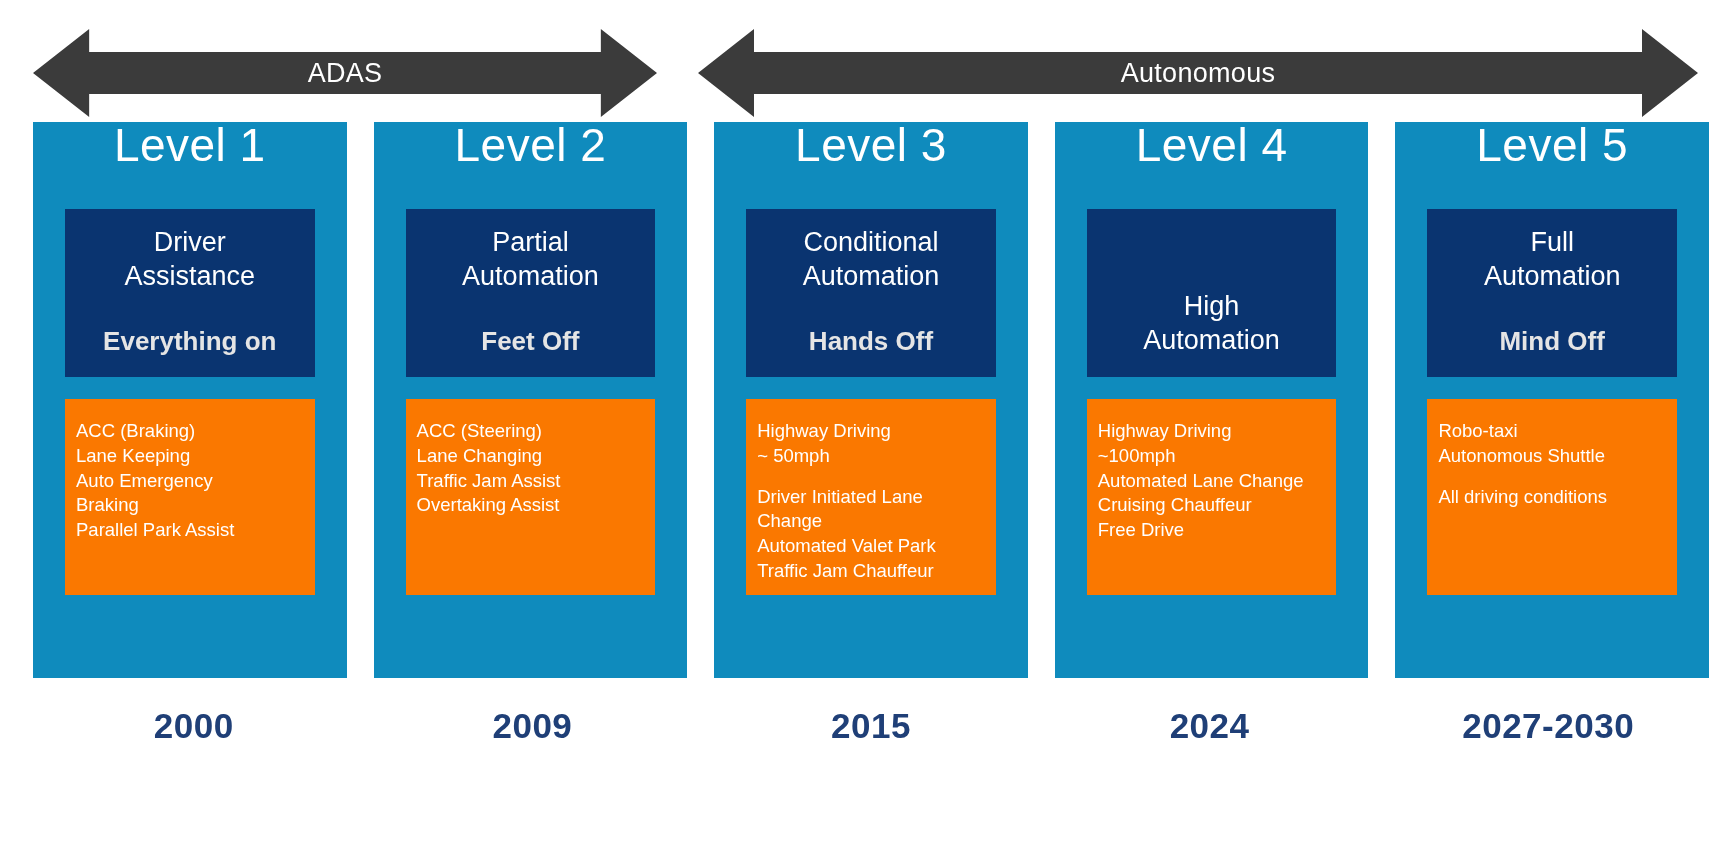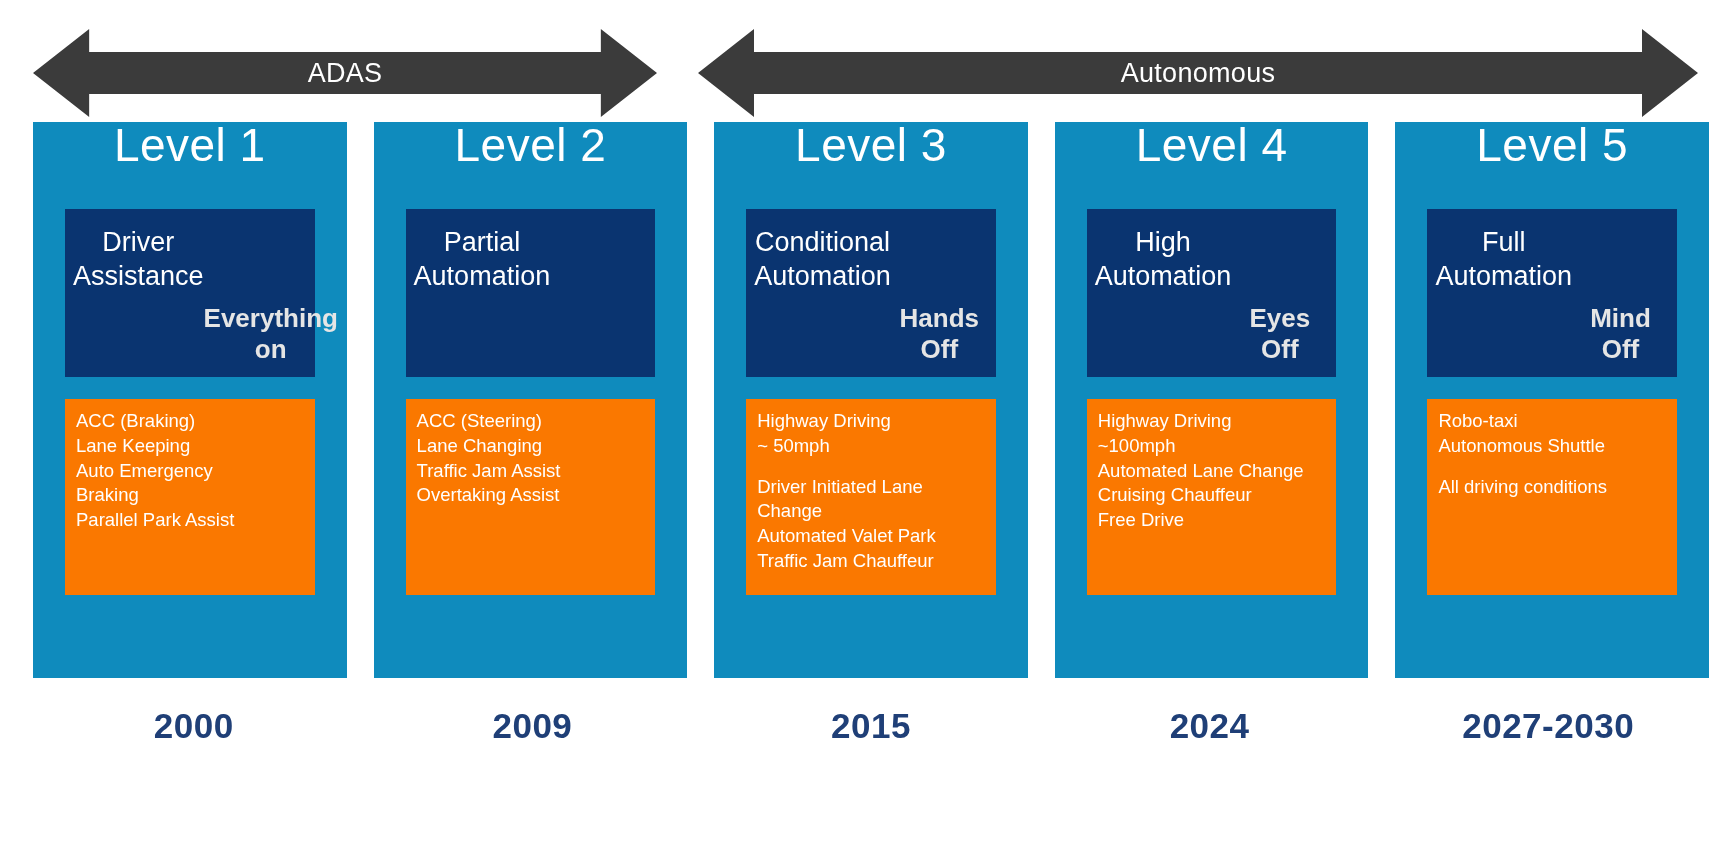--- a/index.html
+++ b/index.html
@@ -96,25 +96,26 @@
     font-size: 46px;
     font-weight: 400;
     line-height: 1;
     letter-spacing: 0.5px;
   }
 
   .level-navy {
     width: calc(100% - 64px);
     background: #0a3470;
     margin-top: 41px;
-    padding: 16px 8px 12px 8px;
+    padding: 16px 8px 20px 8px;
     text-align: center;
     min-height: 168px;
     display: flex;
-    flex-direction: row;
+    flex-direction: column;
+    justify-content: flex-end;
   }
 
   .navy-name {
     color: #ffffff;
     font-size: 27px;
     font-weight: 400;
     line-height: 1.26;
   }
 
   .navy-tag {
@@ -123,21 +124,21 @@
     font-weight: 700;
     line-height: 1.2;
     margin-top: auto;
     padding-top: 24px;
   }
 
   .level-orange {
     width: calc(100% - 64px);
     background: #fa7800;
     margin-top: 22px;
-    padding: 10px 8px 10px 11px;
+    padding: 20px 8px 10px 11px;
     min-height: 196px;
     text-align: left;
   }
 
   .orange-line {
     color: #ffffff;
     font-size: 18.5px;
     font-weight: 400;
     line-height: 1.34;
     white-space: normal;
@@ -192,20 +193,21 @@
       <div class="level-orange">
         <div class="orange-line">ACC (Braking)<br>Lane Keeping<br>Auto Emergency<br>Braking<br>Parallel Park Assist</div>
 
       </div>
     </div>
 
     <div class="level-col">
       <div class="level-title">Level 2</div>
       <div class="level-navy">
         <div class="navy-name">Partial<br>Automation</div>
+        <div class="navy-tag">Feet Off</div>
       </div>
       <div class="level-orange">
         <div class="orange-line">ACC (Steering)<br>Lane Changing<br>Traffic Jam Assist<br>Overtaking Assist</div>
 
       </div>
     </div>
 
     <div class="level-col">
       <div class="level-title">Level 3</div>
       <div class="level-navy">
@@ -215,21 +217,20 @@
       <div class="level-orange">
         <div class="orange-line">Highway Driving<br>~ 50mph</div>
         <div class="orange-line gap">Driver Initiated Lane Change<br>Automated Valet Park<br>Traffic Jam Chauffeur</div>
       </div>
     </div>
 
     <div class="level-col">
       <div class="level-title">Level 4</div>
       <div class="level-navy">
         <div class="navy-name">High<br>Automation</div>
-        <div class="navy-tag">Eyes Off</div>
       </div>
       <div class="level-orange">
         <div class="orange-line">Highway Driving<br>~100mph<br>Automated Lane Change<br>Cruising Chauffeur<br>Free Drive</div>
 
       </div>
     </div>
 
     <div class="level-col">
       <div class="level-title">Level 5</div>
       <div class="level-navy">

